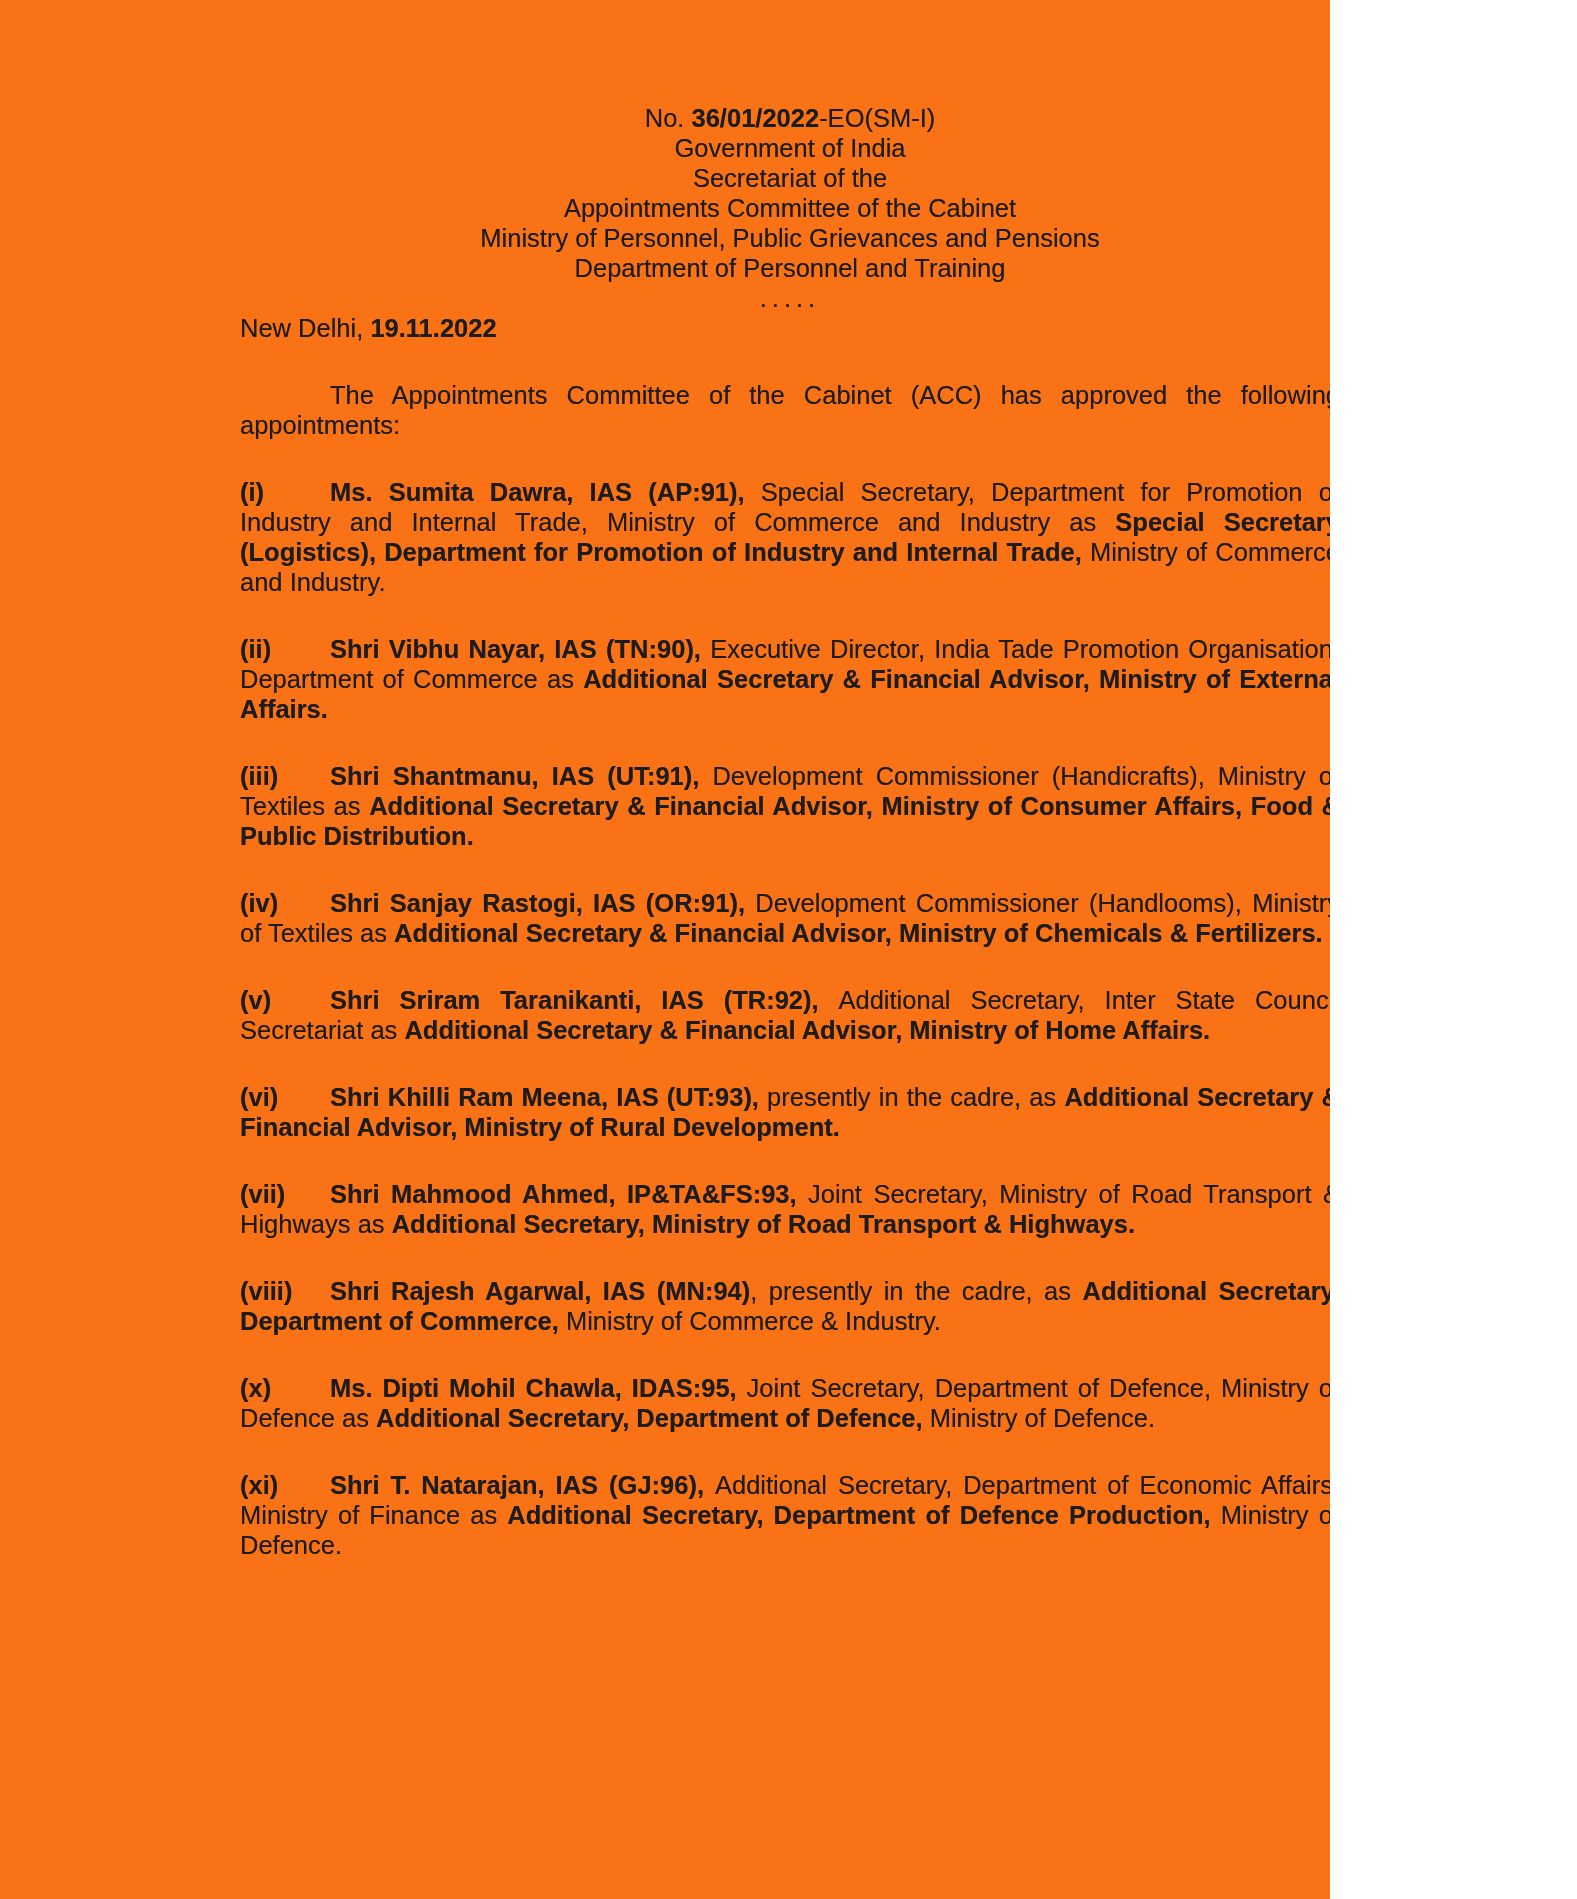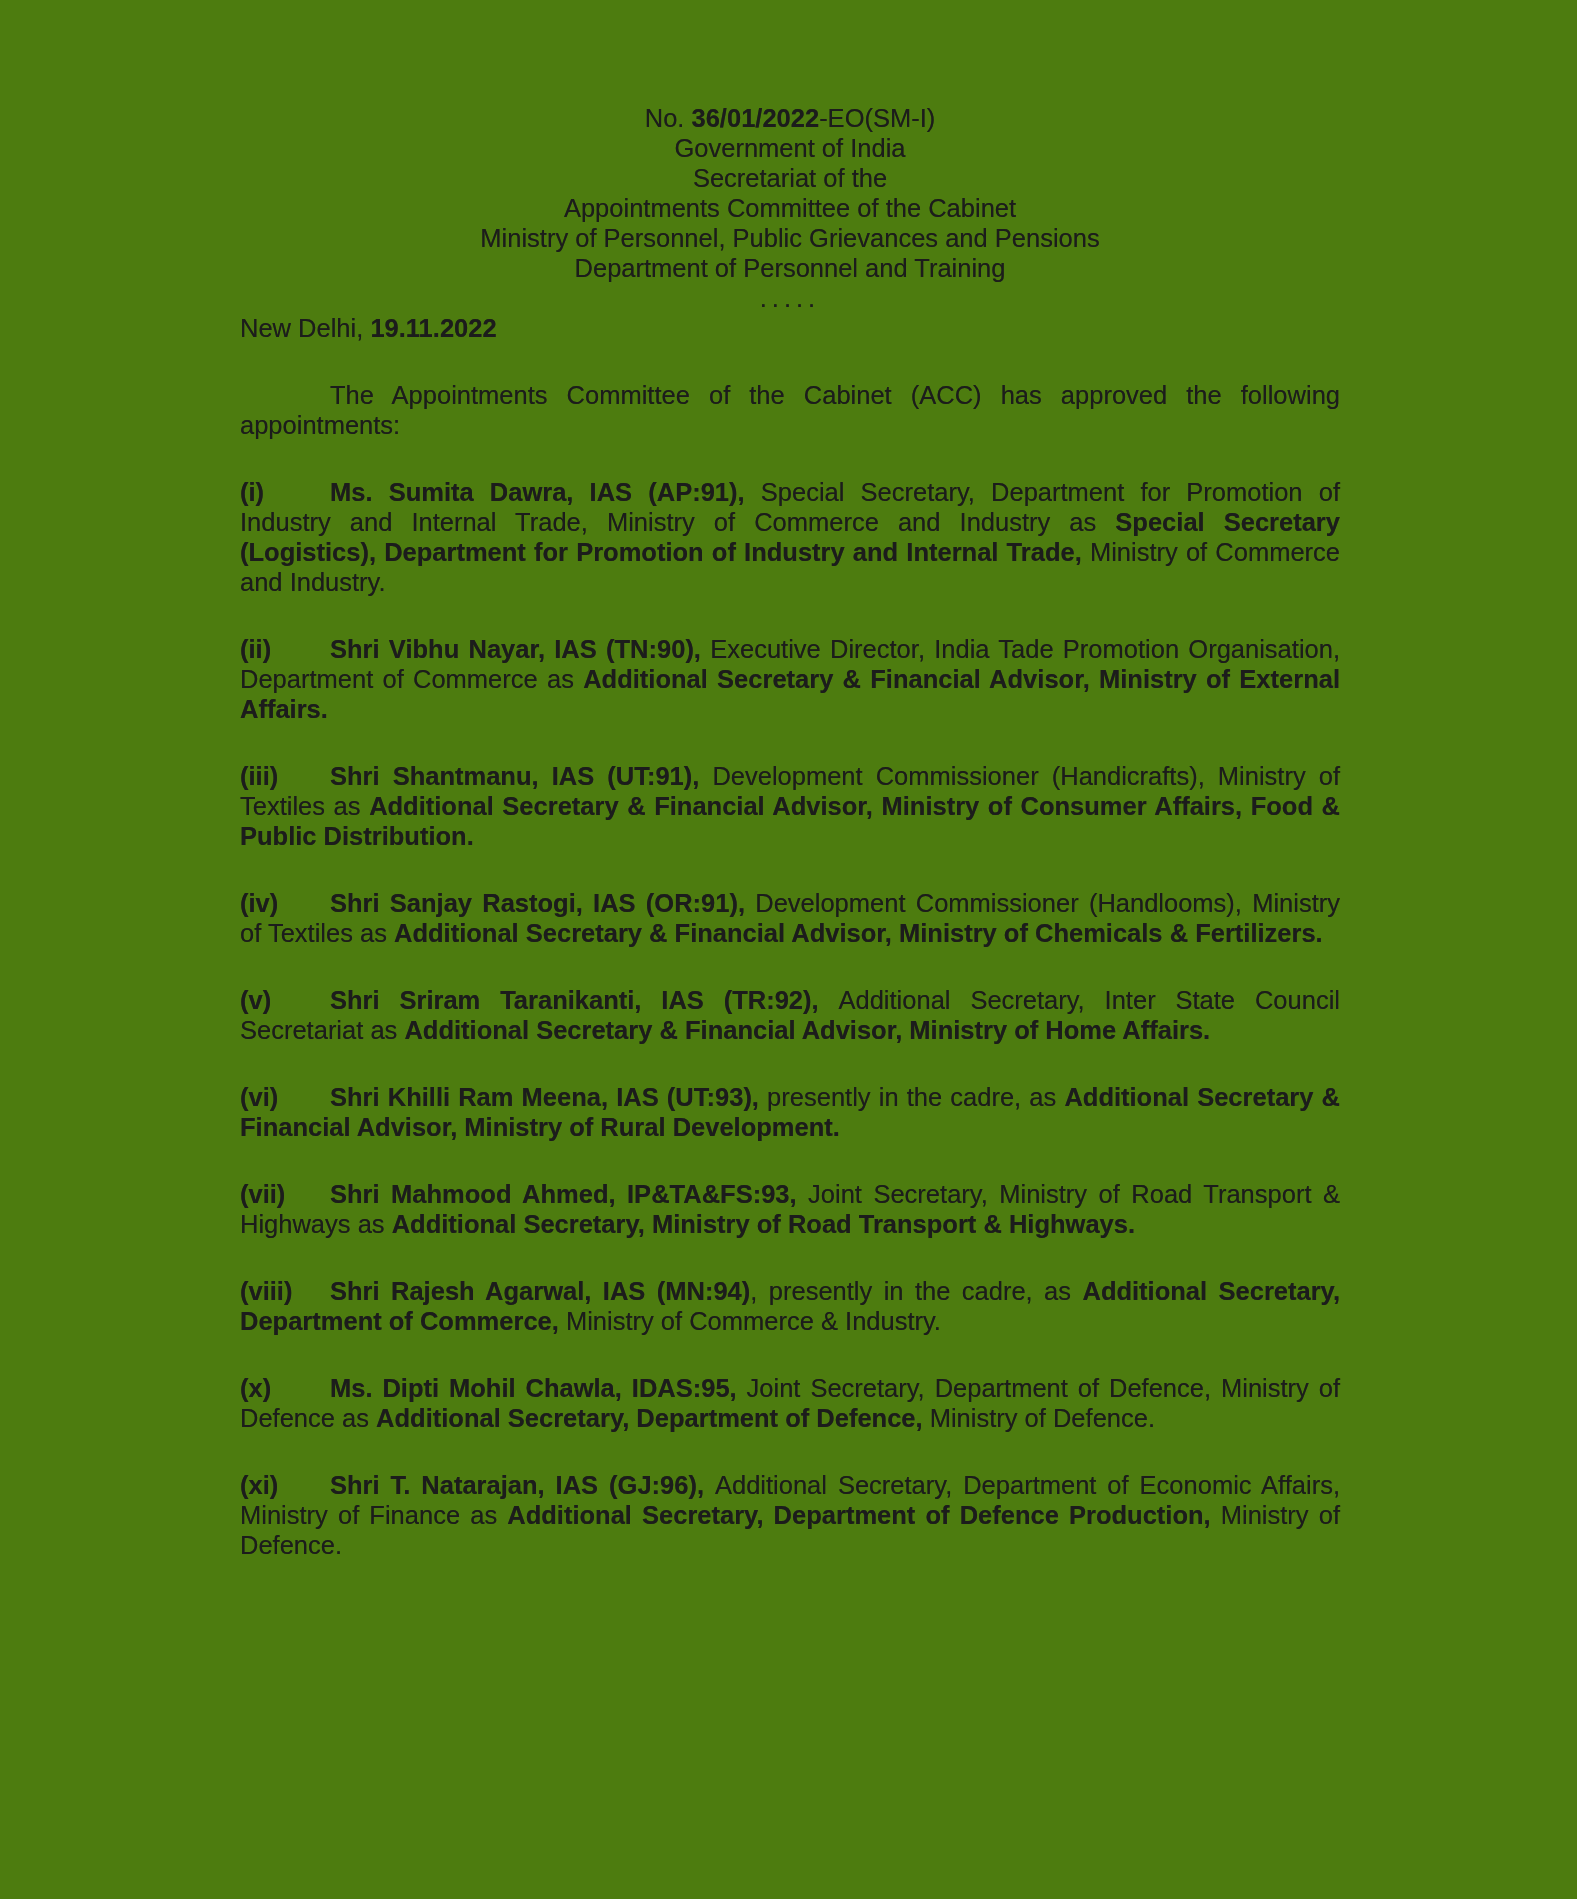--- a/index.html
+++ b/index.html
@@ -2,23 +2,23 @@
 <html><head>
 <meta charset="utf-8">
 <style>
   html, body {
     margin: 0;
     padding: 0;
     background: #ffffff;
   }
   .page {
     position: relative;
-    width: 1577px;
+    width: 1330px;
     height: 1899px;
-    background: #4d7c0f;
+    background: #f97316;
     overflow: hidden;
     font-family: "Liberation Sans", sans-serif;
     color: #1c1c1c;
   }
   .content {
     position: absolute;
     left: 240px;
     top: 103px;
     width: 1100px;
     font-size: 25.5px;

